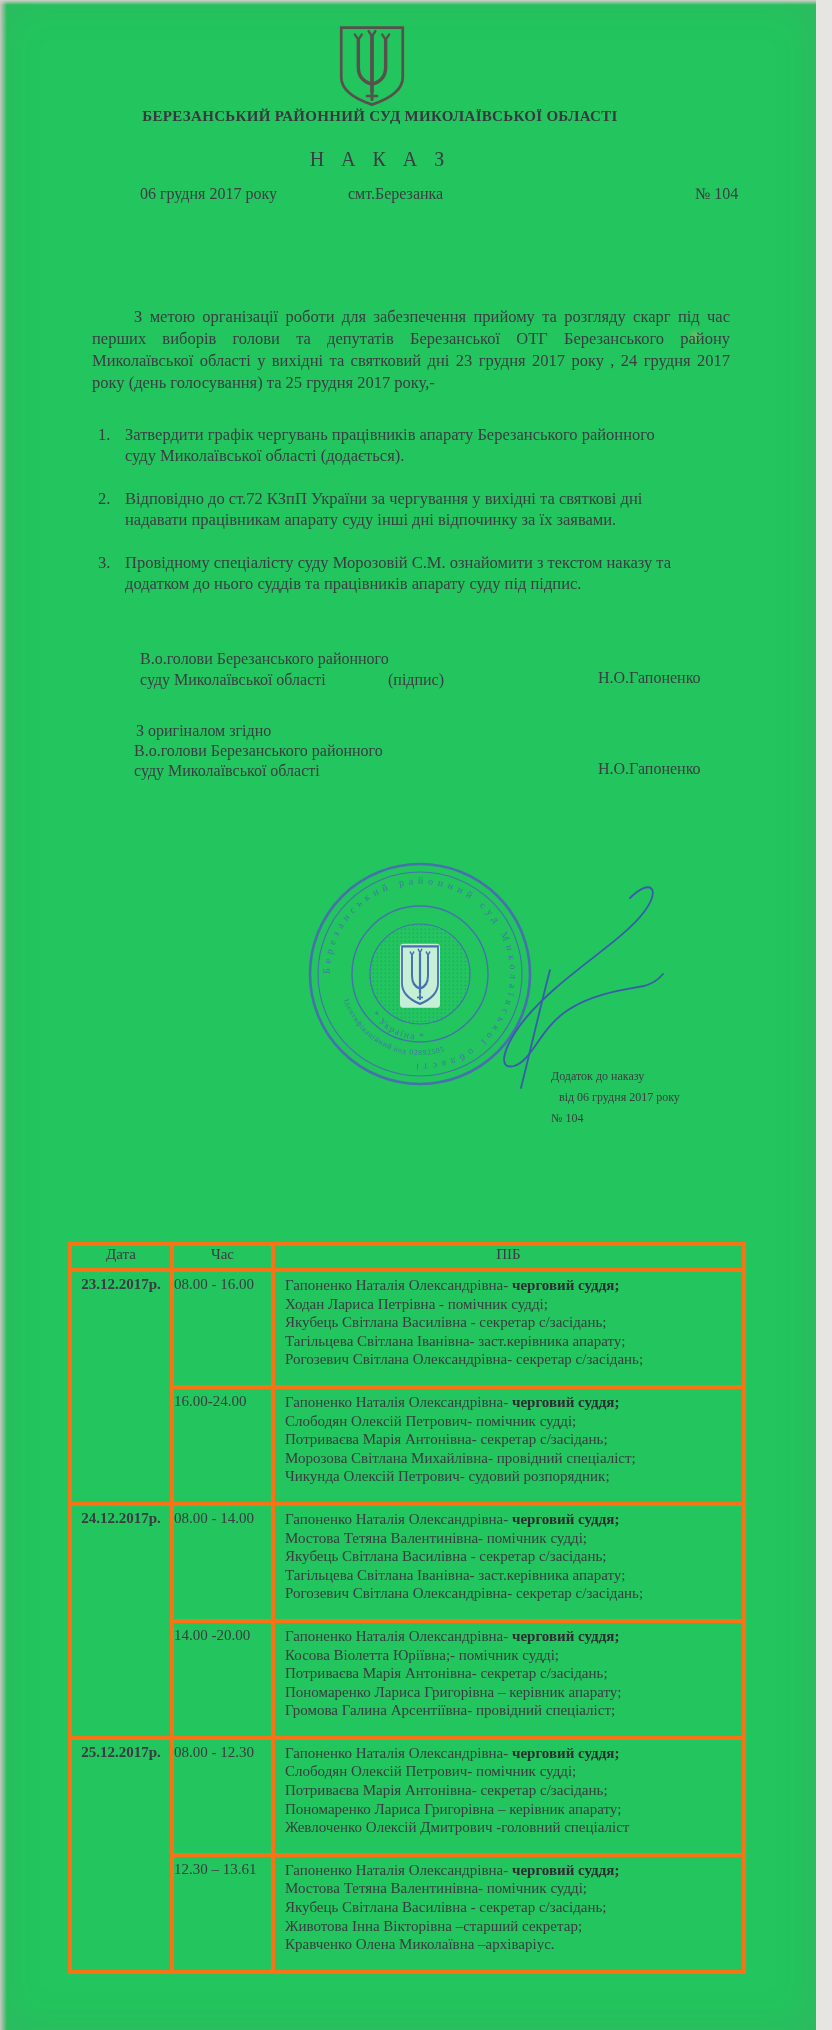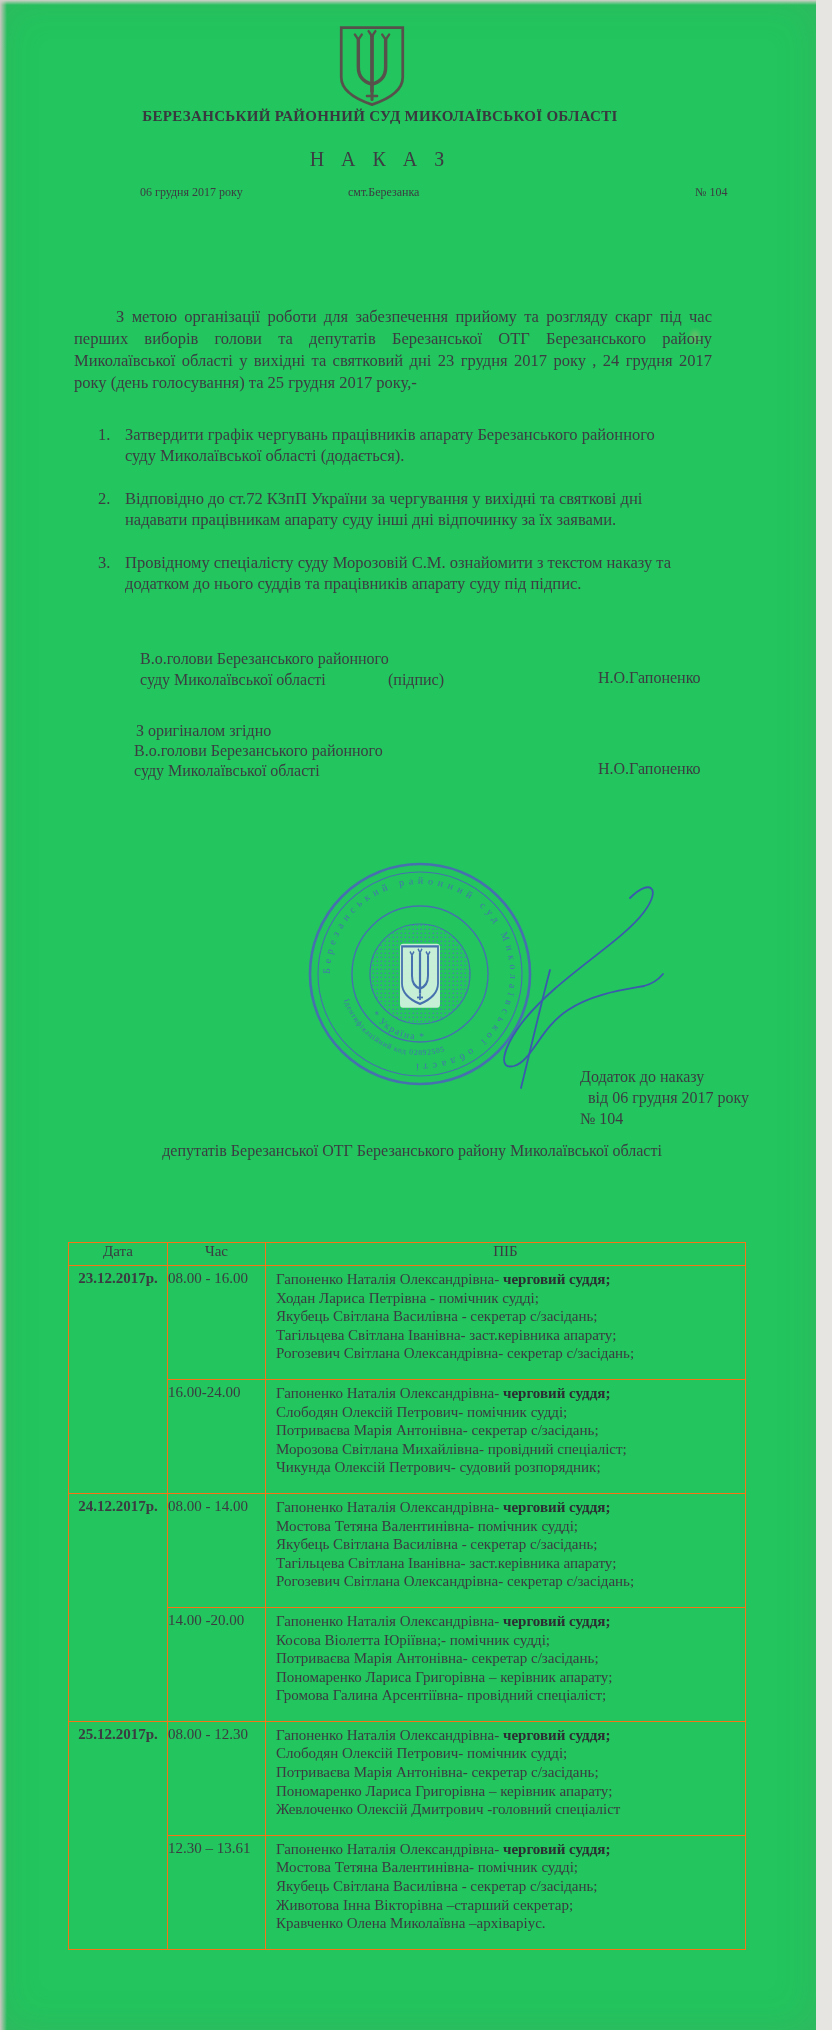--- a/index.html
+++ b/index.html
@@ -14,50 +14,50 @@
   }
   .edge-left{position:absolute;left:0;top:0;width:7px;height:100%;
     background:linear-gradient(90deg,#c9c6c0,rgba(250,249,245,0));}
   .edge-top{position:absolute;left:0;top:0;width:100%;height:5px;
     background:linear-gradient(180deg,#d4d1cb,rgba(250,249,245,0));}
   .abs{position:absolute;}
   .center{left:0;width:760px;text-align:center;}
   .emblem{left:334px;top:26px;color:#56524b;}
   .court-name{top:108px;font-weight:bold;font-size:15px;letter-spacing:.3px;color:#38383e;}
   .order-heading{top:148px;font-size:20px;letter-spacing:6px;}
-  .date-line{top:185px;left:0;width:832px;height:22px;font-size:12px;}
+  .date-line{top:185px;left:0;width:832px;height:22px;font-size:16px;}
   .date-line .d{position:absolute;left:140px;}
   .date-line .p{position:absolute;left:348px;}
   .date-line .n{position:absolute;left:695px;}
   .subject{top:226px;left:104px;font-size:15.5px;line-height:19.5px;color:#45454c;}
-  .preamble{top:306px;left:74px;width:638px;font-size:16.5px;line-height:22px;
+  .preamble{top:306px;left:92px;width:638px;font-size:16.5px;line-height:22px;
     text-align:justify;text-indent:42px;}
   .resolve{top:396px;font-size:15.5px;letter-spacing:5px;}
   .order-items{top:424px;left:98px;width:620px;font-size:16.5px;line-height:21px;}
   .order-item{display:flex;margin-bottom:22px;}
   .order-item .num{width:27px;flex:0 0 27px;}
   .order-item .itext{width:560px;}
   .sig-block{top:650px;left:0;width:832px;height:60px;font-size:16px;}
   .sig-block .l1{position:absolute;left:140px;top:0;}
   .sig-block .l2{position:absolute;left:140px;top:21px;}
   .sig-block .note{position:absolute;left:388px;top:21px;}
   .sig-block .name{position:absolute;left:598px;top:19px;}
   .cert-block{top:722px;left:0;width:832px;height:70px;font-size:16px;}
   .cert-block .l1{position:absolute;left:136px;top:0;}
   .cert-block .l2{position:absolute;left:134px;top:20px;}
   .cert-block .l3{position:absolute;left:134px;top:40px;}
   .cert-block .name{position:absolute;left:598px;top:38px;}
   .stamp-wrap{top:852px;left:288px;width:380px;height:252px;}
-  .annex{top:1066px;left:580px;font-size:16px;line-height:21px;}
+  .annex{top:1066px;left:551px;font-size:12px;line-height:21px;}
   .annex .a2{margin-left:8px;}
   .schedule-title{top:1140px;left:52px;width:720px;text-align:center;
     font-size:16px;line-height:21px;}
   .schedule{top:1242px;left:68px;width:678px;border-collapse:collapse;
     font-size:15px;color:#3b3b41;}
-  .schedule th,.schedule td{border:1px solid #f97316;vertical-align:top;padding:0;}
+  .schedule th,.schedule td{border:4px solid #f97316;vertical-align:top;padding:0;}
   .schedule th{font-weight:normal;height:22px;font-size:15px;}
   .schedule .c-date{width:98px;text-align:center;font-weight:bold;padding-top:4px;}
   .schedule .c-time{width:97px;text-align:left;font-weight:normal;padding-top:4px;
     white-space:nowrap;}
   .schedule .c-people{padding:4px 6px 16px 10px;line-height:18.6px;}
   .schedule .c-people b{color:#2c2c32;}
   .smudge{position:absolute;background:rgba(150,145,135,.25);border-radius:50%;filter:blur(2px);}
 </style>
 </head>
 <body>
@@ -164,21 +164,20 @@
     </svg>
   </div>
 
   <div class="abs annex">
     <div>Додаток до наказу</div>
     <div class="a2">від 06 грудня 2017 року</div>
     <div>№ 104</div>
   </div>
 
   <div class="abs schedule-title">
-    <div>депутатів  Березанської ОТГ Березанського району Миколаївської області</div>
   </div>
 
   <table class="abs schedule">
     <thead>
       <tr>
         <th>Дата</th>
         <th>Час</th>
         <th>ПІБ</th>
       </tr>
     </thead>

